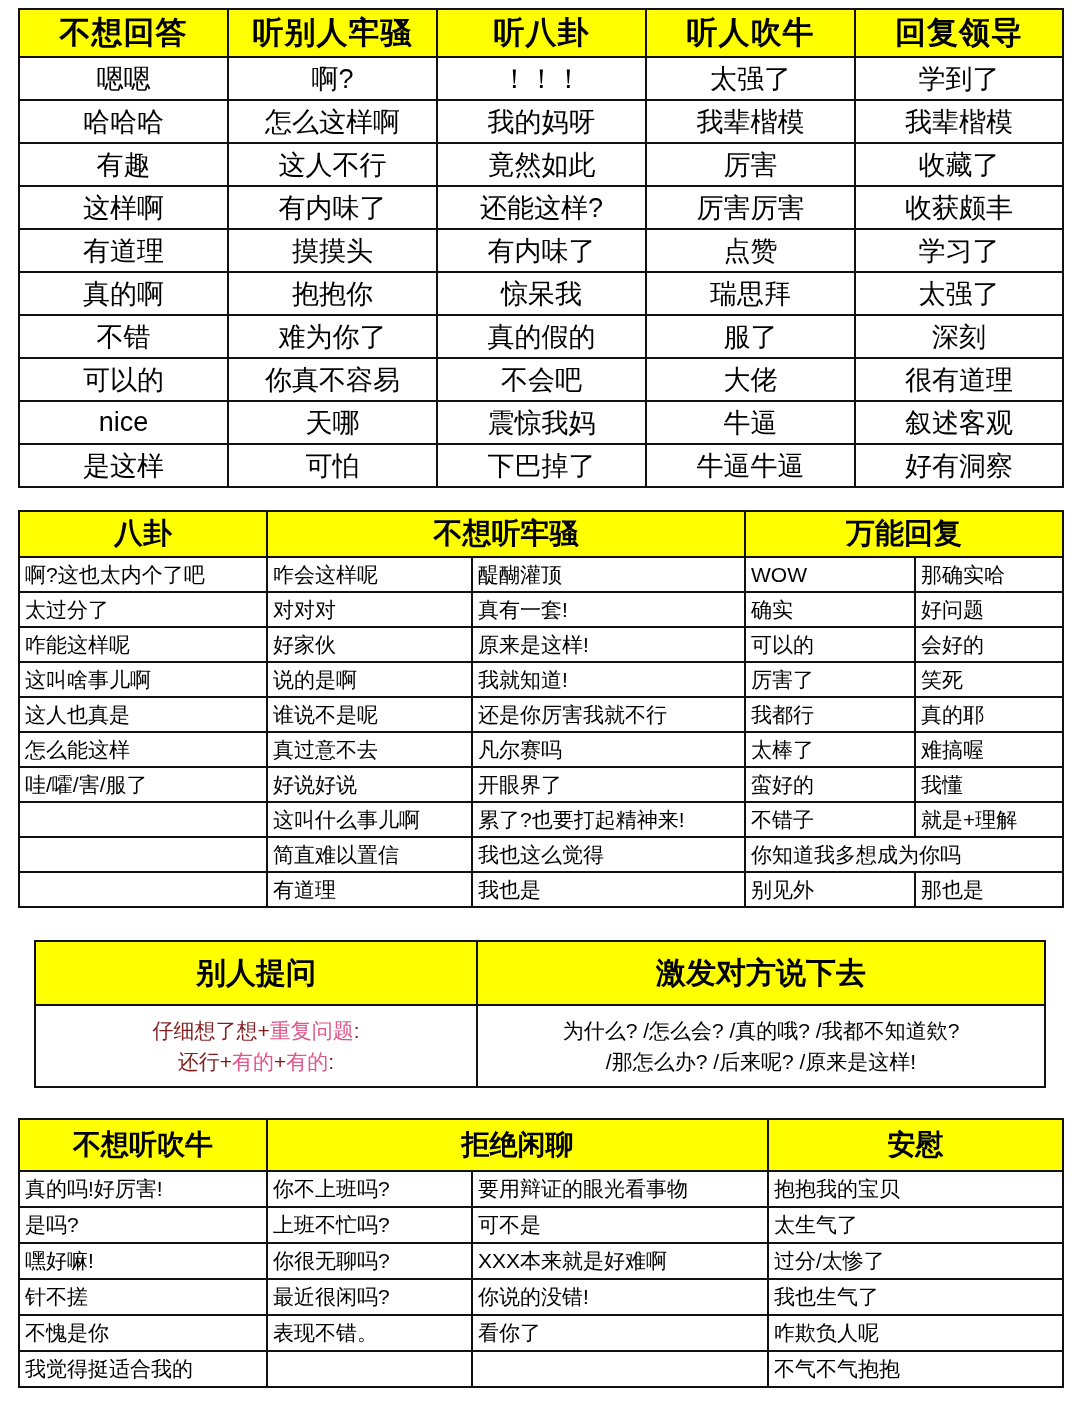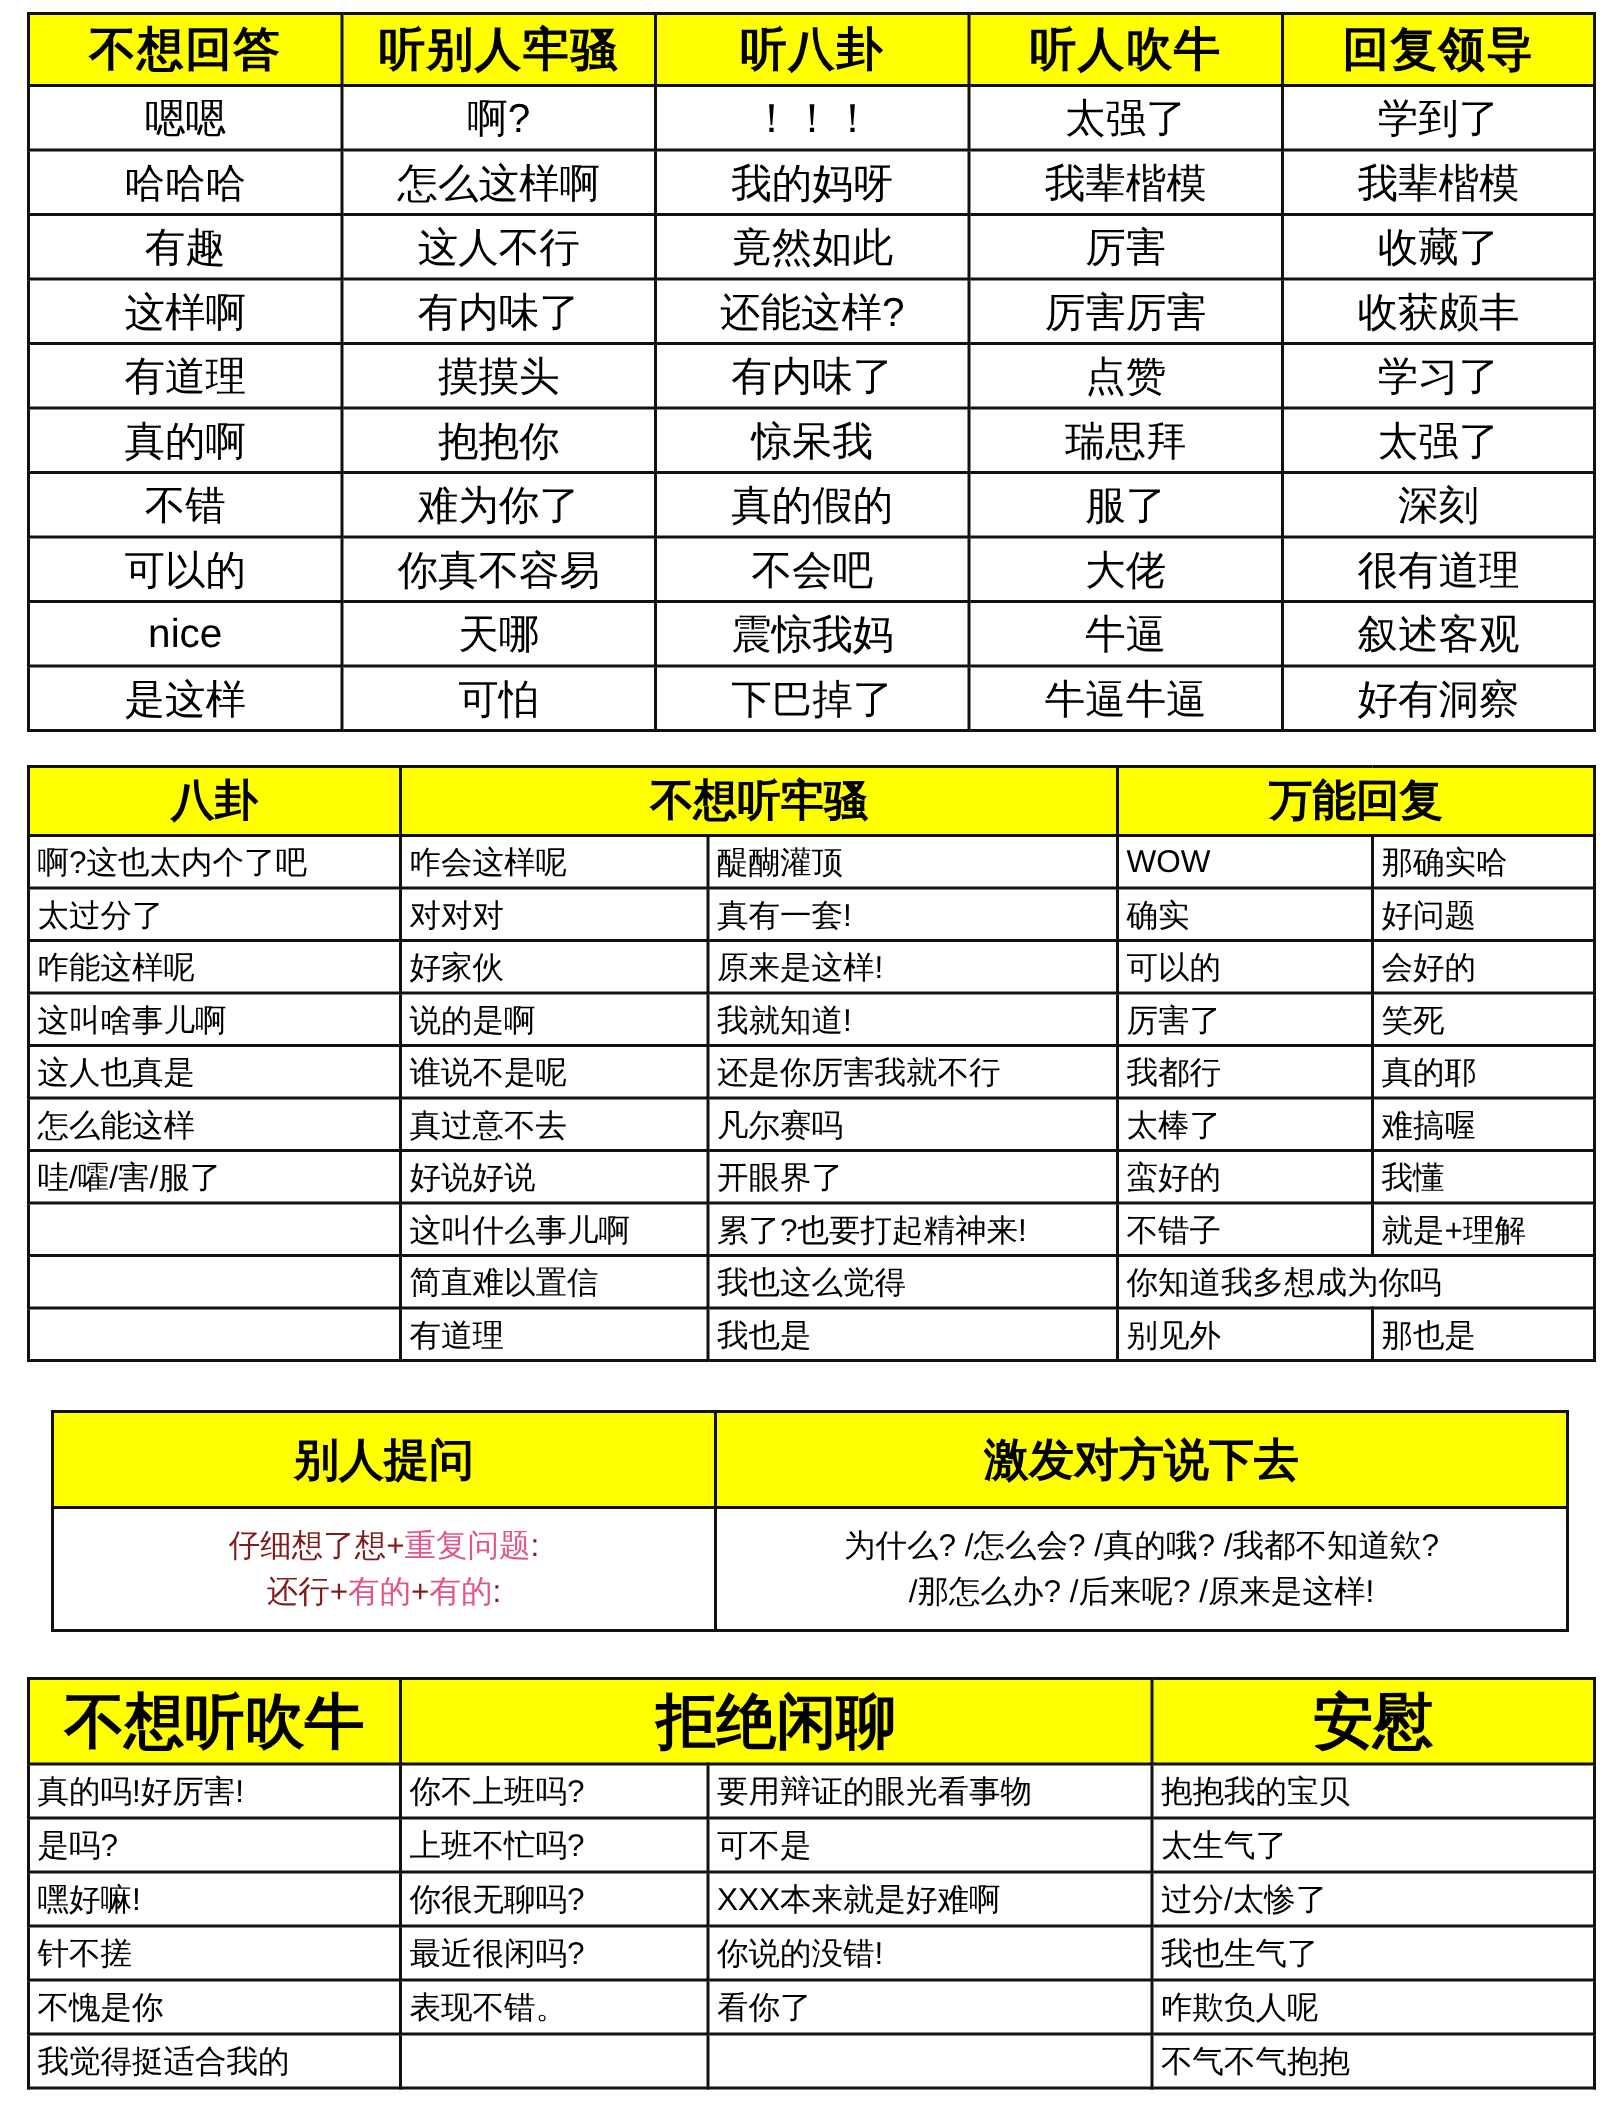--- a/index.html
+++ b/index.html
@@ -74,21 +74,21 @@
     height: 72px;
   }
   .pinkline {
     color: #e0558a;
   }
   .pinkline .dark {
     color: #7f1d1d;
   }
   
   .sec4 .hdr {
-    font-size: 40px;
+    font-size: 28px;
     height: 50px;
   }
   .sec4 td.cell {
     text-align: left;
     font-size: 21px;
     height: 34px;
     padding-left: 5px;
     white-space: nowrap;
     overflow: hidden;
   }

